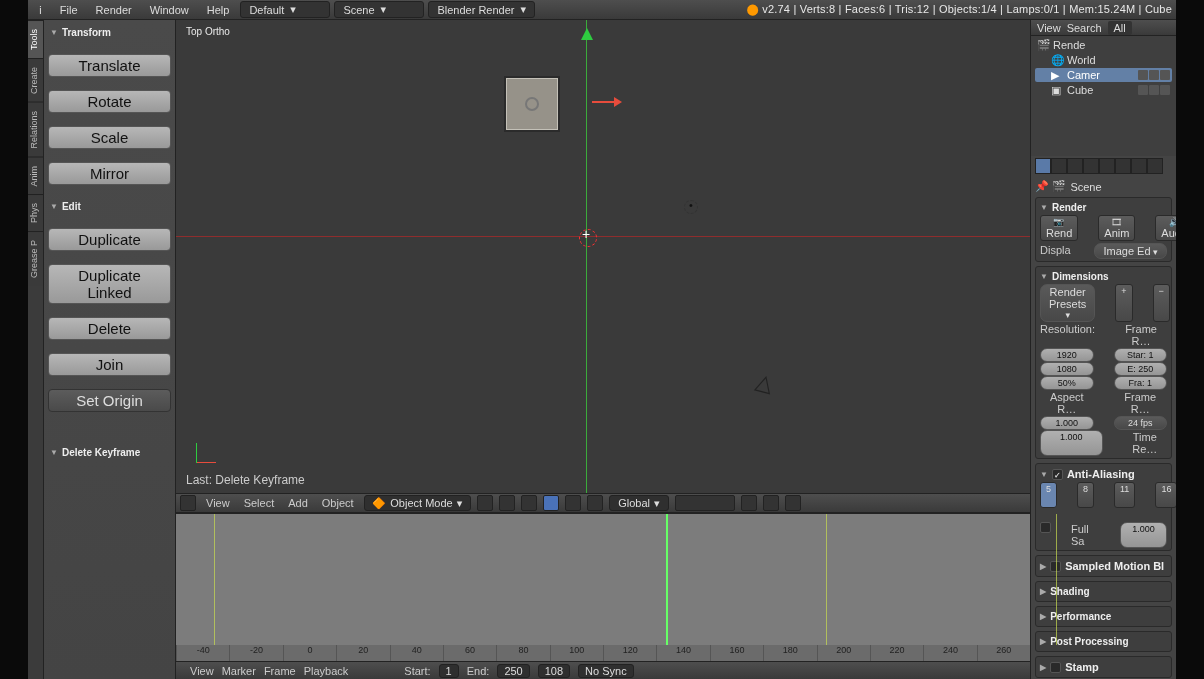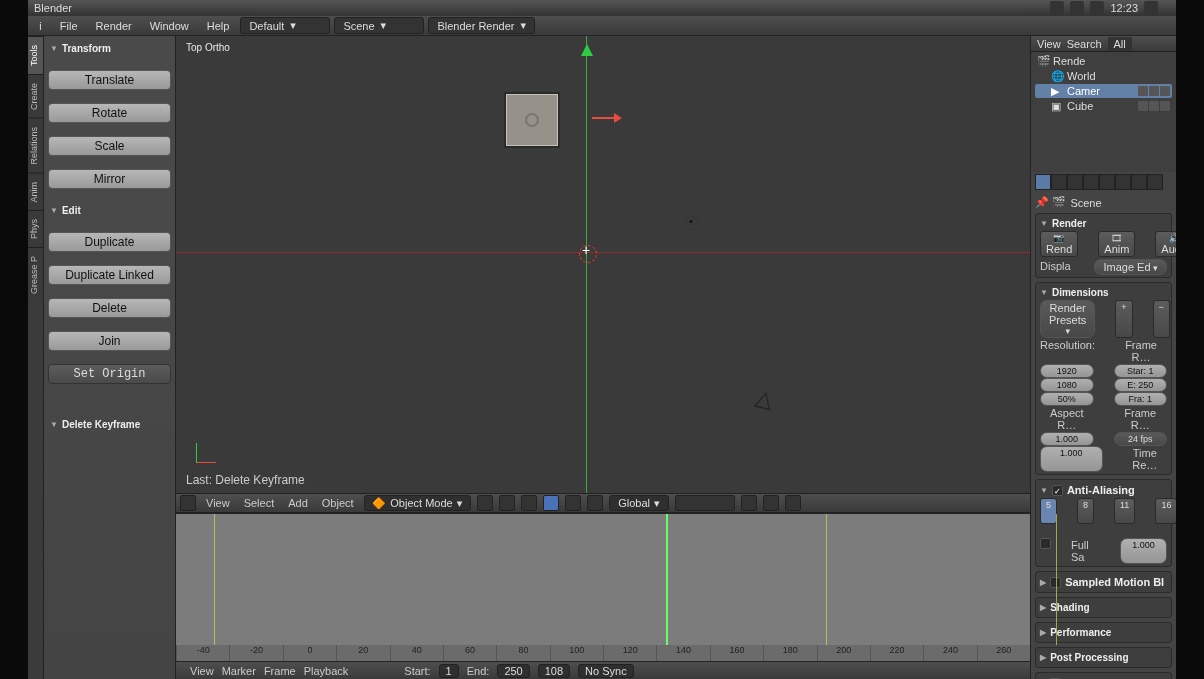--- a/index.html
+++ b/index.html
@@ -10,22 +10,22 @@
 .menubar .mbtn { padding: 2px 7px; color: #ddd; border-radius: 2px; }
 .menubar .dd { background: #333; border: 1px solid #222; border-radius: 3px; padding: 1px 8px; color: #ddd; display: flex; align-items: center; gap: 6px; min-width: 90px; }
 .menubar .statline { margin-left: auto; color: #e8e8e8; font-size: 10px; letter-spacing: .2px; }
 .main { flex: 1; display: flex; min-height: 0; }
 .left-tabs { width: 16px; background: #3b3b3b; display: flex; flex-direction: column; border-right: 1px solid #222; }
 .left-tabs .tab { writing-mode: vertical-rl; transform: rotate(180deg); padding: 8px 1px; color: #bbb; border-bottom: 1px solid #222; font-size: 9px; background: #3a3a3a; }
 .left-tabs .tab.active { background: #555; color: #fff; }
 .toolshelf { width: 132px; background: linear-gradient(#4a4a4a,#444); border-right: 1px solid #222; padding: 4px; display: flex; flex-direction: column; gap: 13px; }
 .panel-hd { font-weight: bold; color: #eee; font-size: 10px; padding: 3px 2px; display: flex; align-items: center; gap: 4px; }
 .panel-hd::before { content: "▼"; font-size: 8px; color: #aaa; }
-.tool-btn { background: linear-gradient(#b7b7b7,#999); border: 1px solid #555; border-radius: 4px; padding: 2px 6px; color: #111; font-size: 12px; cursor: pointer; }
-.tool-btn.dark { background: linear-gradient(#5c5c5c,#4a4a4a); color: #ddd; border-color: #333; font-family: Liberation Mono, monospace; }
+.tool-btn { background: linear-gradient(#b7b7b7,#999); border: 1px solid #555; border-radius: 4px; padding: 2px 6px; color: #111; font-size: 15px; cursor: pointer; }
+.tool-btn.dark { background: linear-gradient(#5c5c5c,#4a4a4a); color: #ddd; border-color: #333; }
 .viewport-col { flex: 1; display: flex; flex-direction: column; min-width: 0; }
 .viewport { flex: 1; background: #3a3a3a; position: relative; overflow: hidden; }
 .vp-label { position: absolute; left: 10px; top: 6px; color: #eaeaea; font-size: 10px; }
 .vp-last { position: absolute; left: 10px; bottom: 6px; color: #ccc; font-size: 12px; }
 .axis-y { position: absolute; left: 410px; top: 0; bottom: 0; width: 1px; background: rgba(60,200,60,.8); }
 .axis-x { position: absolute; top: 216px; left: 0; right: 0; height: 1px; background: rgba(180,40,40,.7); }
 .arrow-up { position: absolute; left: 405px; top: 8px; width: 0; height: 0; border-left: 6px solid transparent; border-right: 6px solid transparent; border-bottom: 12px solid #2ecc40; }
 .arrow-right { position: absolute; left: 416px; top: 81px; width: 28px; height: 2px; background: #e74c3c; }
 .arrow-right::after { content: ""; position: absolute; right: -2px; top: -4px; width: 0; height: 0; border-top: 5px solid transparent; border-bottom: 5px solid transparent; border-left: 8px solid #e74c3c; }
 .cube3d { position: absolute; left: 328px; top: 56px; width: 56px; height: 56px; background: #969289; border: 2px solid #2b2b2b; display: flex; align-items: center; justify-content: center; box-shadow: inset 0 0 0 1px #c4c1b8; }
@@ -78,49 +78,40 @@
 .chk.on::after { content: "✓"; color: #ddd; font-size: 8px; position: relative; top: -2px; left: 1px; }
 .lamp-ico { position: absolute; left: 508px; top: 180px; width: 14px; height: 14px; border: 1px dashed #333; border-radius: 50%; }
 .lamp-ico::after { content: "•"; color: #111; position: absolute; left: 4px; top: -2px; }
 .systray { position: absolute; right: 18px; top: 0; height: 16px; display: flex; align-items: center; gap: 6px; color: #ddd; font-size: 10px; }
 .systray .sico { width: 14px; height: 14px; background: #333; border-radius: 2px; }
 </style>
 </head>
 <body>
 
 <div class="window">
-  <div class="titlebar">
-    <span>Blender</span>
-    <div class="systray">
-      <span class="sico"></span>
-      <span class="sico"></span>
-      <span class="sico"></span>
-      <span>12:23</span>
-      <span class="sico"></span>
-    </div>
-  </div>
 
   <div class="menubar">
     <span class="mbtn">ℹ</span>
     <span class="mbtn">File</span>
     <span class="mbtn">Render</span>
     <span class="mbtn">Window</span>
     <span class="mbtn">Help</span>
     <span class="dd">
         <span>Default</span>
         <span>▾</span>
       </span>
     <span class="dd">
         <span>Scene</span>
         <span>▾</span>
       </span>
     <span class="dd">
         <span>Blender Render</span>
         <span>▾</span>
       </span>
+    <span class="statline"><span style="color:#f90">⬤ </span><span>v2.74 | Verts:8 | Faces:6 | Tris:12 | Objects:1/4 | Lamps:0/1 | Mem:15.24M | Cube</span></span>
   </div>
 
   <div class="main">
     <div class="left-tabs">
       <div class="tab active">Tools</div>
       <div class="tab">Create</div>
       <div class="tab">Relations</div>
       <div class="tab">Anim</div>
       <div class="tab">Phys</div>
       <div class="tab">Grease P</div>

